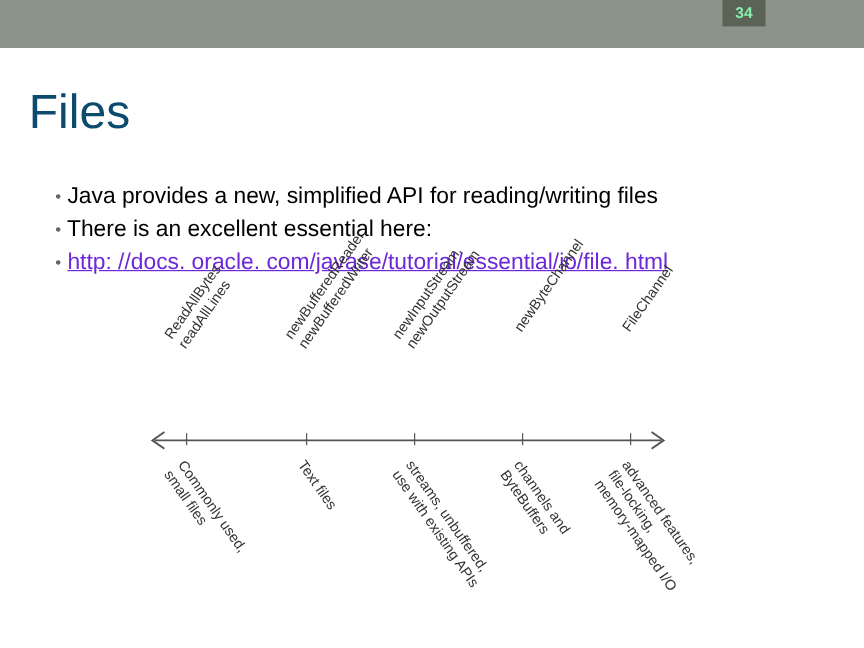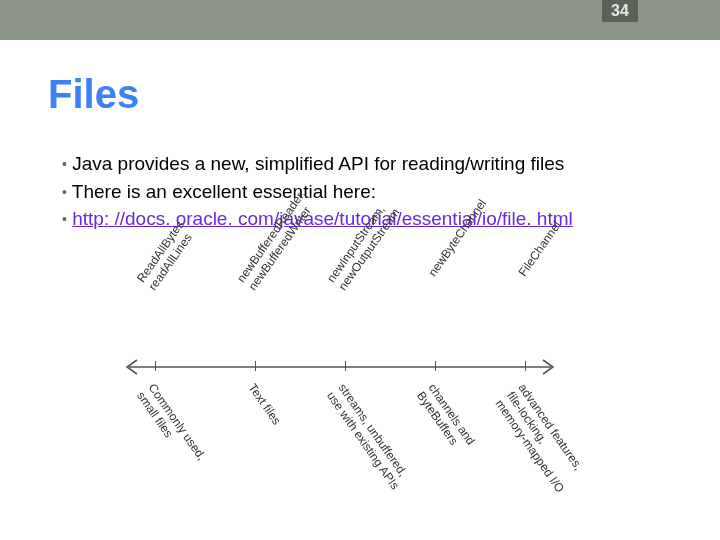--- a/index.html
+++ b/index.html
@@ -1,24 +1,24 @@
 <!DOCTYPE html>
 <html><head>
 <meta charset="utf-8">
 <style>
   html,body{margin:0;padding:0;width:720px;height:540px;background:#fff;
             font-family:Arial,Helvetica,sans-serif;color:#000;}
   .slide{position:relative;width:720px;height:540px;overflow:hidden;}
   .topbar{position:absolute;top:0;left:0;width:720px;height:40px;
           background:#8c9489;}
   .pagenum{position:absolute;top:0;right:82px;width:36px;height:22px;
-           background:#5b6357;color:#e5e5e5;font-size:16px;font-weight:bold;
+           background:#5b6357;color:#86efac;font-size:13px;font-weight:bold;
            text-align:center;line-height:22px;}
-  .title{position:absolute;left:48px;top:72px;font-size:40px;color:#3b82f6;font-weight:bold;}
-  .bullets{position:absolute;left:62px;top:150px;font-size:19px;
+  .title{position:absolute;left:24px;top:72px;font-size:40px;color:#0c4a6e;}
+  .bullets{position:absolute;left:46px;top:150px;font-size:19px;
            line-height:1.45;}
   .bullets p{margin:0;}
   .bullets .dot{color:#666;font-size:14px;vertical-align:1px;}
   .link{color:#6d28d9;text-decoration:underline;}
   .diagram{position:absolute;left:125px;top:275px;width:430px;height:180px;}
   .tick{position:absolute;top:86px;width:1px;height:10px;background:#555;}
   .lab-top,.lab-bot{position:absolute;font-size:12px;color:#333;width:120px;}
   .lab-top{top:-10px;transform-origin:left bottom;
            transform:rotate(-55deg);}
   .lab-bot{top:106px;transform-origin:left top;

